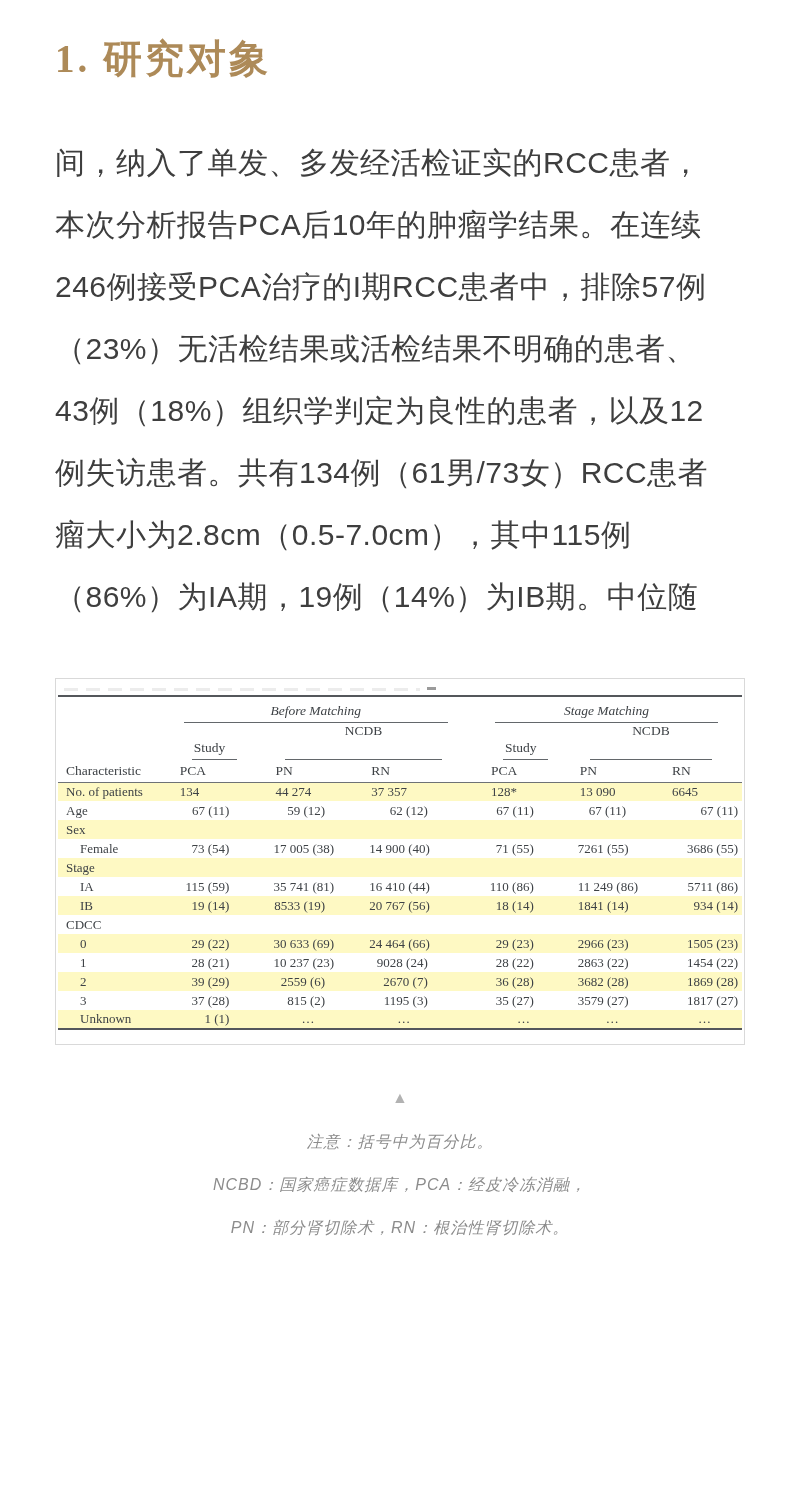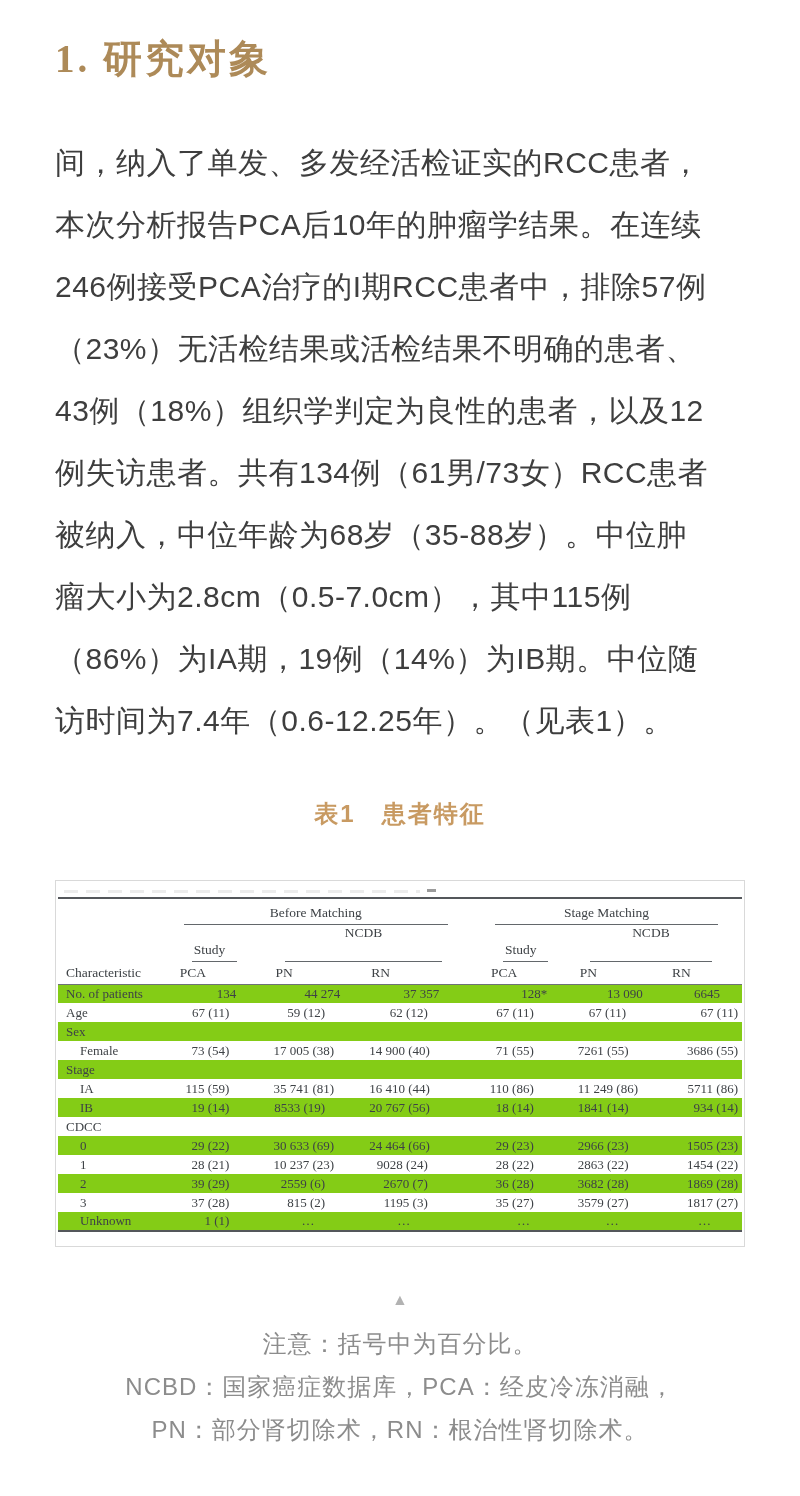--- a/index.html
+++ b/index.html
@@ -49,66 +49,63 @@
   }
 
   table.tbl {
     width:100%; border-collapse:collapse; table-layout:fixed;
     font-family:"Liberation Serif", serif; font-size:13px; color:#3e4246;
     border-top:2px solid #54575b; border-bottom:2px solid #54575b;
   }
   .tbl th { font-weight:normal; text-align:left; font-size:13.5px; }
   .tbl th, .tbl td { padding:0; overflow:hidden; white-space:nowrap; }
 
-  .r1 th { height:27px; vertical-align:bottom; }
+  .r1 th { height:27px; vertical-align:bottom;font-style:italic; }
   .r1 .grp span { display:block; text-align:center; border-bottom:1px solid #63676b; padding-bottom:3px; margin:0 24px 0 6px; }
   .r2 th { height:27px; vertical-align:bottom; }
   .r2 .study span { display:inline-block; border-bottom:1px solid #63676b; padding:0 12px 3px 2px; margin-left:14px; }
   .r2 .ncdb span { display:block; text-align:center; border-bottom:1px solid #63676b; padding-bottom:20px; margin:0 30px 0 12px; }
   .r3 th { height:22px; vertical-align:middle; border-bottom:1px solid #6e7276; }
   .r3 .char { padding-left:8px; }
   .r3 .colh { padding-left:2px; }
 
   .tbl tbody td { height:19px; vertical-align:middle; }
-  .tbl tr.shaded td { background:#84cc16; }
+  .tbl tr.shaded td { background:#fef9c3; }
   td.label { padding-left:8px; }
   td.label.indent { padding-left:22px; }
   td.num { text-align:right; padding-right:44px; }
   td.num.last { padding-right:4px; }
-  tr.counts td.num { text-align:center; padding-left:2px; padding-right:0; }
+  tr.counts td.num { text-align:left; padding-left:2px; padding-right:0; }
   td.num.dots { text-align:left; padding-left:28px; padding-right:0; }
 
   
   .foot { margin-top:44px; text-align:center; }
   .triangle { font-size:16px; color:#b2b2b2; line-height:18px; }
   .notes { margin-top:13px; }
-  .note-line { font-size:24px; line-height:43px; color:#8c8c8c; letter-spacing:1px; }
+  .note-line { font-size:16px; line-height:43px; color:#8c8c8c; letter-spacing:1px;font-style:italic; }
 </style>
 </head>
 <body>
 
 <div class="page">
   <div class="content">
 
     <h1 class="heading" style="color: rgb(173, 138, 88); margin-top: 32px;">1. 研究对象</h1>
 
     <div class="paragraph">
         <div class="para-line">间，纳入了单发、多发经活检证实的RCC患者，</div>
         <div class="para-line">本次分析报告PCA后10年的肿瘤学结果。在连续</div>
         <div class="para-line">246例接受PCA治疗的I期RCC患者中，排除57例</div>
         <div class="para-line">（23%）无活检结果或活检结果不明确的患者、</div>
         <div class="para-line">43例（18%）组织学判定为良性的患者，以及12</div>
         <div class="para-line">例失访患者。共有134例（61男/73女）RCC患者</div>
-        <div class="para-line">被纳入，中位年龄为68岁（35-88岁）。中位肿</div>
         <div class="para-line">瘤大小为2.8cm（0.5-7.0cm），其中115例</div>
         <div class="para-line">（86%）为IA期，19例（14%）为IB期。中位随</div>
-        <div class="para-line">访时间为7.4年（0.6-12.25年）。（见表1）。</div>
       </div>
 
-    <div class="tbl-caption" style="color: rgb(200, 154, 98);">表1　患者特征</div>
 
     <div class="tbl-box">
       <div class="crop-fragment">
         <span class="smudge"></span>
         <span class="dash"></span>
       </div>
       <table class="tbl">
         <colgroup>
           <col style="width:17.5%">
             <col style="width:14%">

